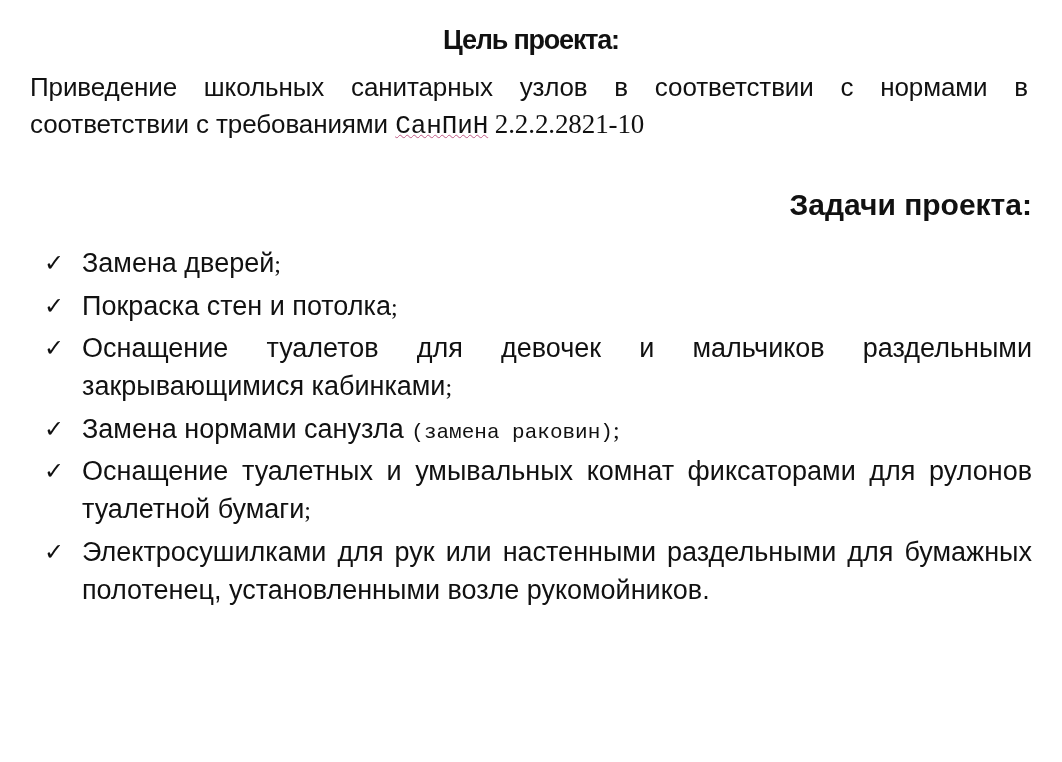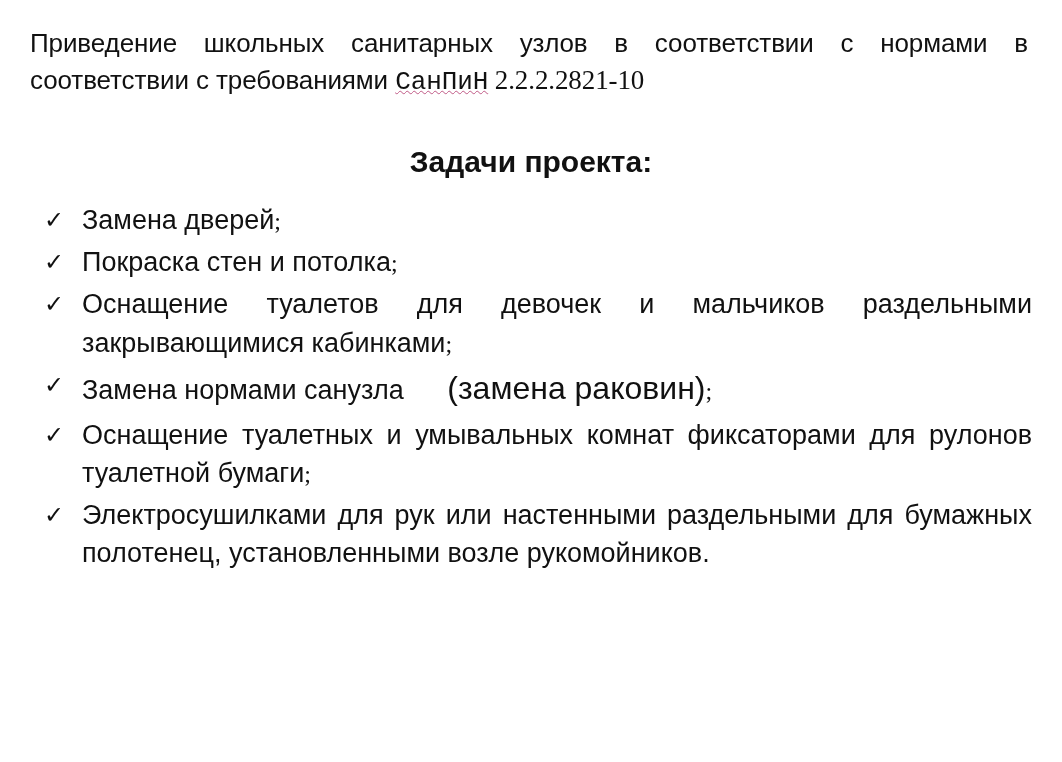--- a/index.html
+++ b/index.html
@@ -42,21 +42,21 @@
     text-decoration-style: wavy;
     text-decoration-color: #c05a86;
     text-decoration-thickness: 1px;
     font-family: Liberation Mono, monospace;
   }
   .goal-body .serif {
     font-family: "Liberation Serif", serif;
     font-size: 27px;
   }
   .tasks-title {
-    text-align: center;
+    text-align: right;
     font-weight: bold;
     font-size: 30px;
     margin: 44px 0 22px 0;
   }
   ul.tasks {
     list-style: none;
     margin: 0;
     padding: 0;
   }
   ul.tasks > li {
@@ -73,34 +73,34 @@
     left: 14px;
     top: 2px;
     font-size: 24px;
     line-height: 1.42;
     color: #111;
   }
   .item-text {
     display: block;
   }
   .small-serif {
-    font-family: Liberation Sans, sans-serif;
-    font-size: 32px;
-    margin-left: 36px;
+    font-family: Liberation Mono, monospace;
+    font-size: 21px;
   }
   .semi {
     font-family: "Liberation Serif", serif;
     font-size: 24px;
   }
 </style>
 </head>
 <body>
 
 <div class="slide">
 
+  <h1 class="goal-title">Цель проекта:</h1>
 
   <p class="goal-body"><span>Приведение школьных санитарных узлов в соответствии с нормами в соответствии с требованиями </span><span class="underline-wave">СанПиН</span><span class="serif"> 2.2.2.2821-10</span></p>
 
   <h2 class="tasks-title">Задачи проекта:</h2>
 
   <ul class="tasks">
     <li>
       <span class="check">✓</span>
       <span class="item-text"><span>Замена дверей</span><span class="semi">;</span></span>
     </li>

